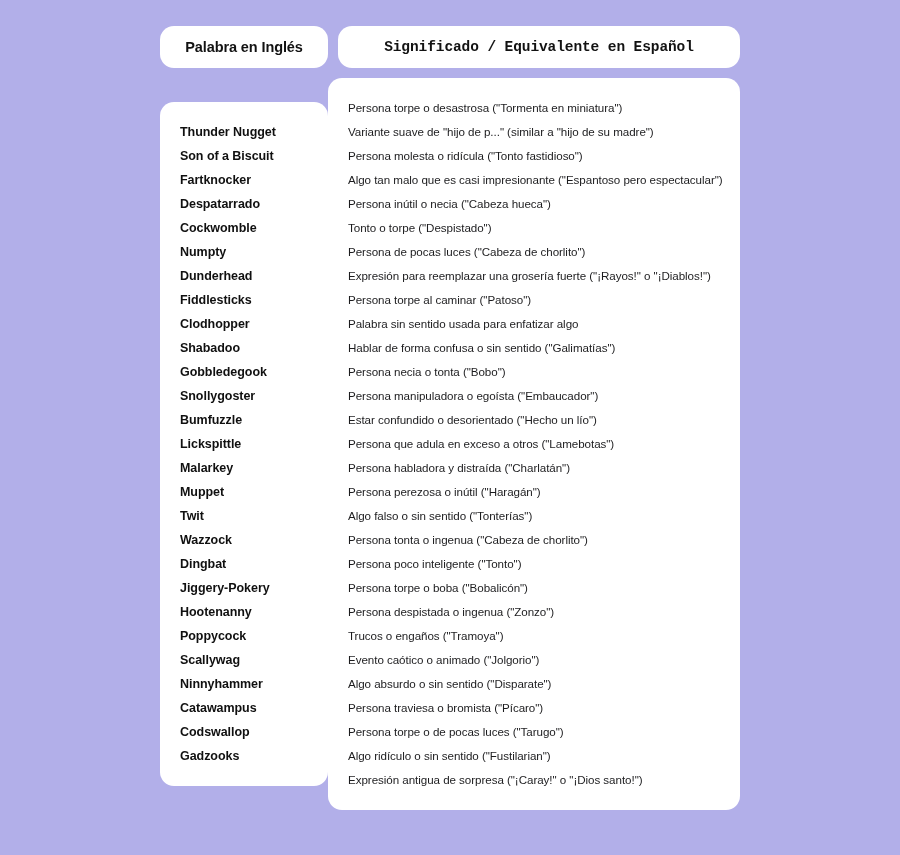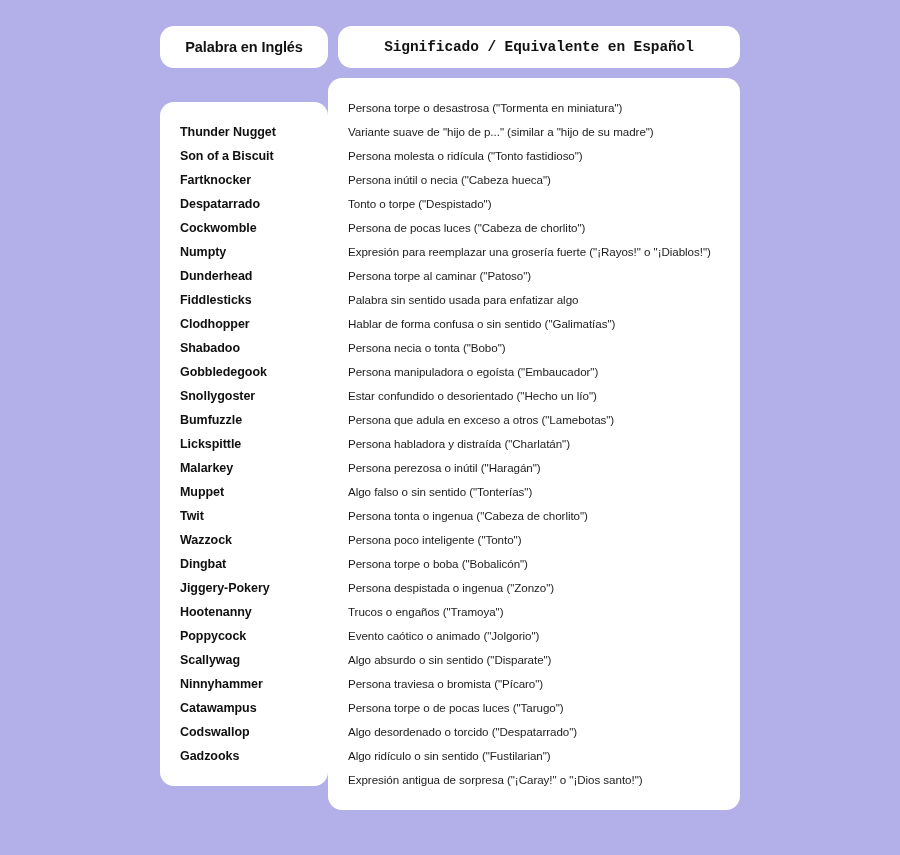--- a/index.html
+++ b/index.html
@@ -148,20 +148,21 @@
             <div class="word-item">Catawampus</div>
             <div class="word-item">Codswallop</div>
             <div class="word-item">Gadzooks</div>
           </div>
       </div>
       <div class="body-cell col-meaning">
         <div class="cell-list" id="meaning-list">
             <div class="meaning-item">Persona torpe o desastrosa ("Tormenta en miniatura")</div>
             <div class="meaning-item">Variante suave de "hijo de p..." (similar a "hijo de su madre")</div>
             <div class="meaning-item">Persona molesta o ridícula ("Tonto fastidioso")</div>
+            <div class="meaning-item">Algo tan malo que es casi impresionante ("Espantoso pero espectacular")</div>
             <div class="meaning-item">Persona inútil o necia ("Cabeza hueca")</div>
             <div class="meaning-item">Tonto o torpe ("Despistado")</div>
             <div class="meaning-item">Persona de pocas luces ("Cabeza de chorlito")</div>
             <div class="meaning-item">Expresión para reemplazar una grosería fuerte ("¡Rayos!" o "¡Diablos!")</div>
             <div class="meaning-item">Persona torpe al caminar ("Patoso")</div>
             <div class="meaning-item">Palabra sin sentido usada para enfatizar algo</div>
             <div class="meaning-item">Hablar de forma confusa o sin sentido ("Galimatías")</div>
             <div class="meaning-item">Persona necia o tonta ("Bobo")</div>
             <div class="meaning-item">Persona manipuladora o egoísta ("Embaucador")</div>
             <div class="meaning-item">Estar confundido o desorientado ("Hecho un lío")</div>
@@ -171,21 +172,20 @@
             <div class="meaning-item">Algo falso o sin sentido ("Tonterías")</div>
             <div class="meaning-item">Persona tonta o ingenua ("Cabeza de chorlito")</div>
             <div class="meaning-item">Persona poco inteligente ("Tonto")</div>
             <div class="meaning-item">Persona torpe o boba ("Bobalicón")</div>
             <div class="meaning-item">Persona despistada o ingenua ("Zonzo")</div>
             <div class="meaning-item">Trucos o engaños ("Tramoya")</div>
             <div class="meaning-item">Evento caótico o animado ("Jolgorio")</div>
             <div class="meaning-item">Algo absurdo o sin sentido ("Disparate")</div>
             <div class="meaning-item">Persona traviesa o bromista ("Pícaro")</div>
             <div class="meaning-item">Persona torpe o de pocas luces ("Tarugo")</div>
-            <div class="meaning-item">Algo desordenado o torcido ("Despatarrado")</div>
             <div class="meaning-item">Algo ridículo o sin sentido ("Fustilarian")</div>
             <div class="meaning-item">Expresión antigua de sorpresa ("¡Caray!" o "¡Dios santo!")</div>
           </div>
       </div>
     </div>
 
   </div>
 </div>
 
 </body></html>

